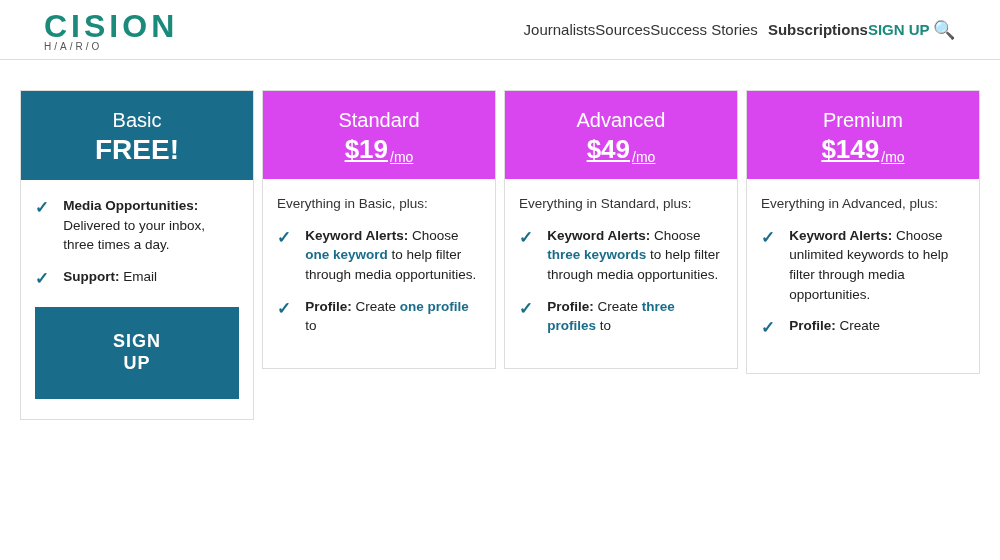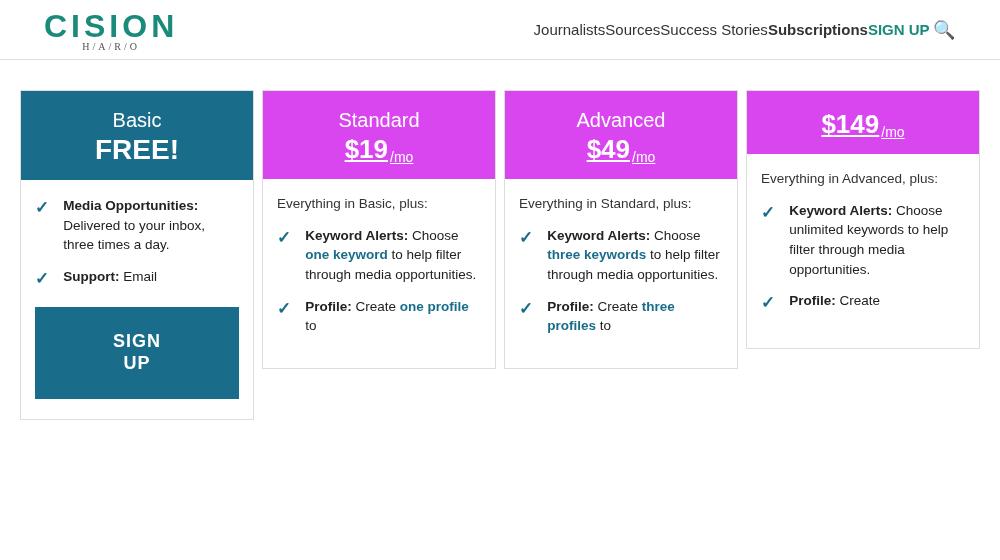--- a/index.html
+++ b/index.html
@@ -12,29 +12,29 @@
       border-bottom: 1px solid #ddd;
       background: #fff;
     }
     .logo-wrap { display: flex; flex-direction: column; margin-right: auto; }
     .logo-text {
       font-size: 32px; font-weight: 900; letter-spacing: 4px;
       color: #1a8a7a; font-family: Arial, sans-serif;
     }
     .logo-sub {
       font-size: 10px; letter-spacing: 3px; color: #555;
-      font-family: Liberation Serif, serif; margin-top: -4px; text-align: center;
+      font-family: Liberation Sans, sans-serif; margin-top: -4px;
     }
     .nav-links { display: flex; align-items: center; }
     .nav-link {
       text-decoration: none; color: #333;
       font-family: Arial, sans-serif; font-size: 15px;
       cursor: pointer;
     }
-    .nav-link.bold { font-weight: 700; }
+    .nav-link.bold { font-weight: 700; margin-left: 10px; }
     .nav-link.teal { color: #1a8a7a; font-weight: 700; }
     .nav-search {
       background: none; border: none; cursor: pointer;
       font-size: 18px; color: #333; margin-left: 4px;
     }
 
     
     .pricing-area {
       display: flex; gap: 0;
       padding: 30px 20px 0 20px;
@@ -223,20 +223,21 @@
           <span> Create </span>
           <span class="highlight">three profiles</span>
           <span> to</span>
         </span>
       </div>
     </div>
   </div>
 
   <div class="plan-col">
     <div class="plan-header dark">
+      <div class="plan-name">Premium</div>
       <div class="plan-price">
         <span class="big">$149</span>
           <span class="per">/mo</span>
       </div>
     </div>
     <div class="plan-body">
       <p class="plan-intro">Everything in Advanced, plus:</p>
       <div class="feature-item">
         <span class="checkmark">✓</span>
         <span class="feature-text">

